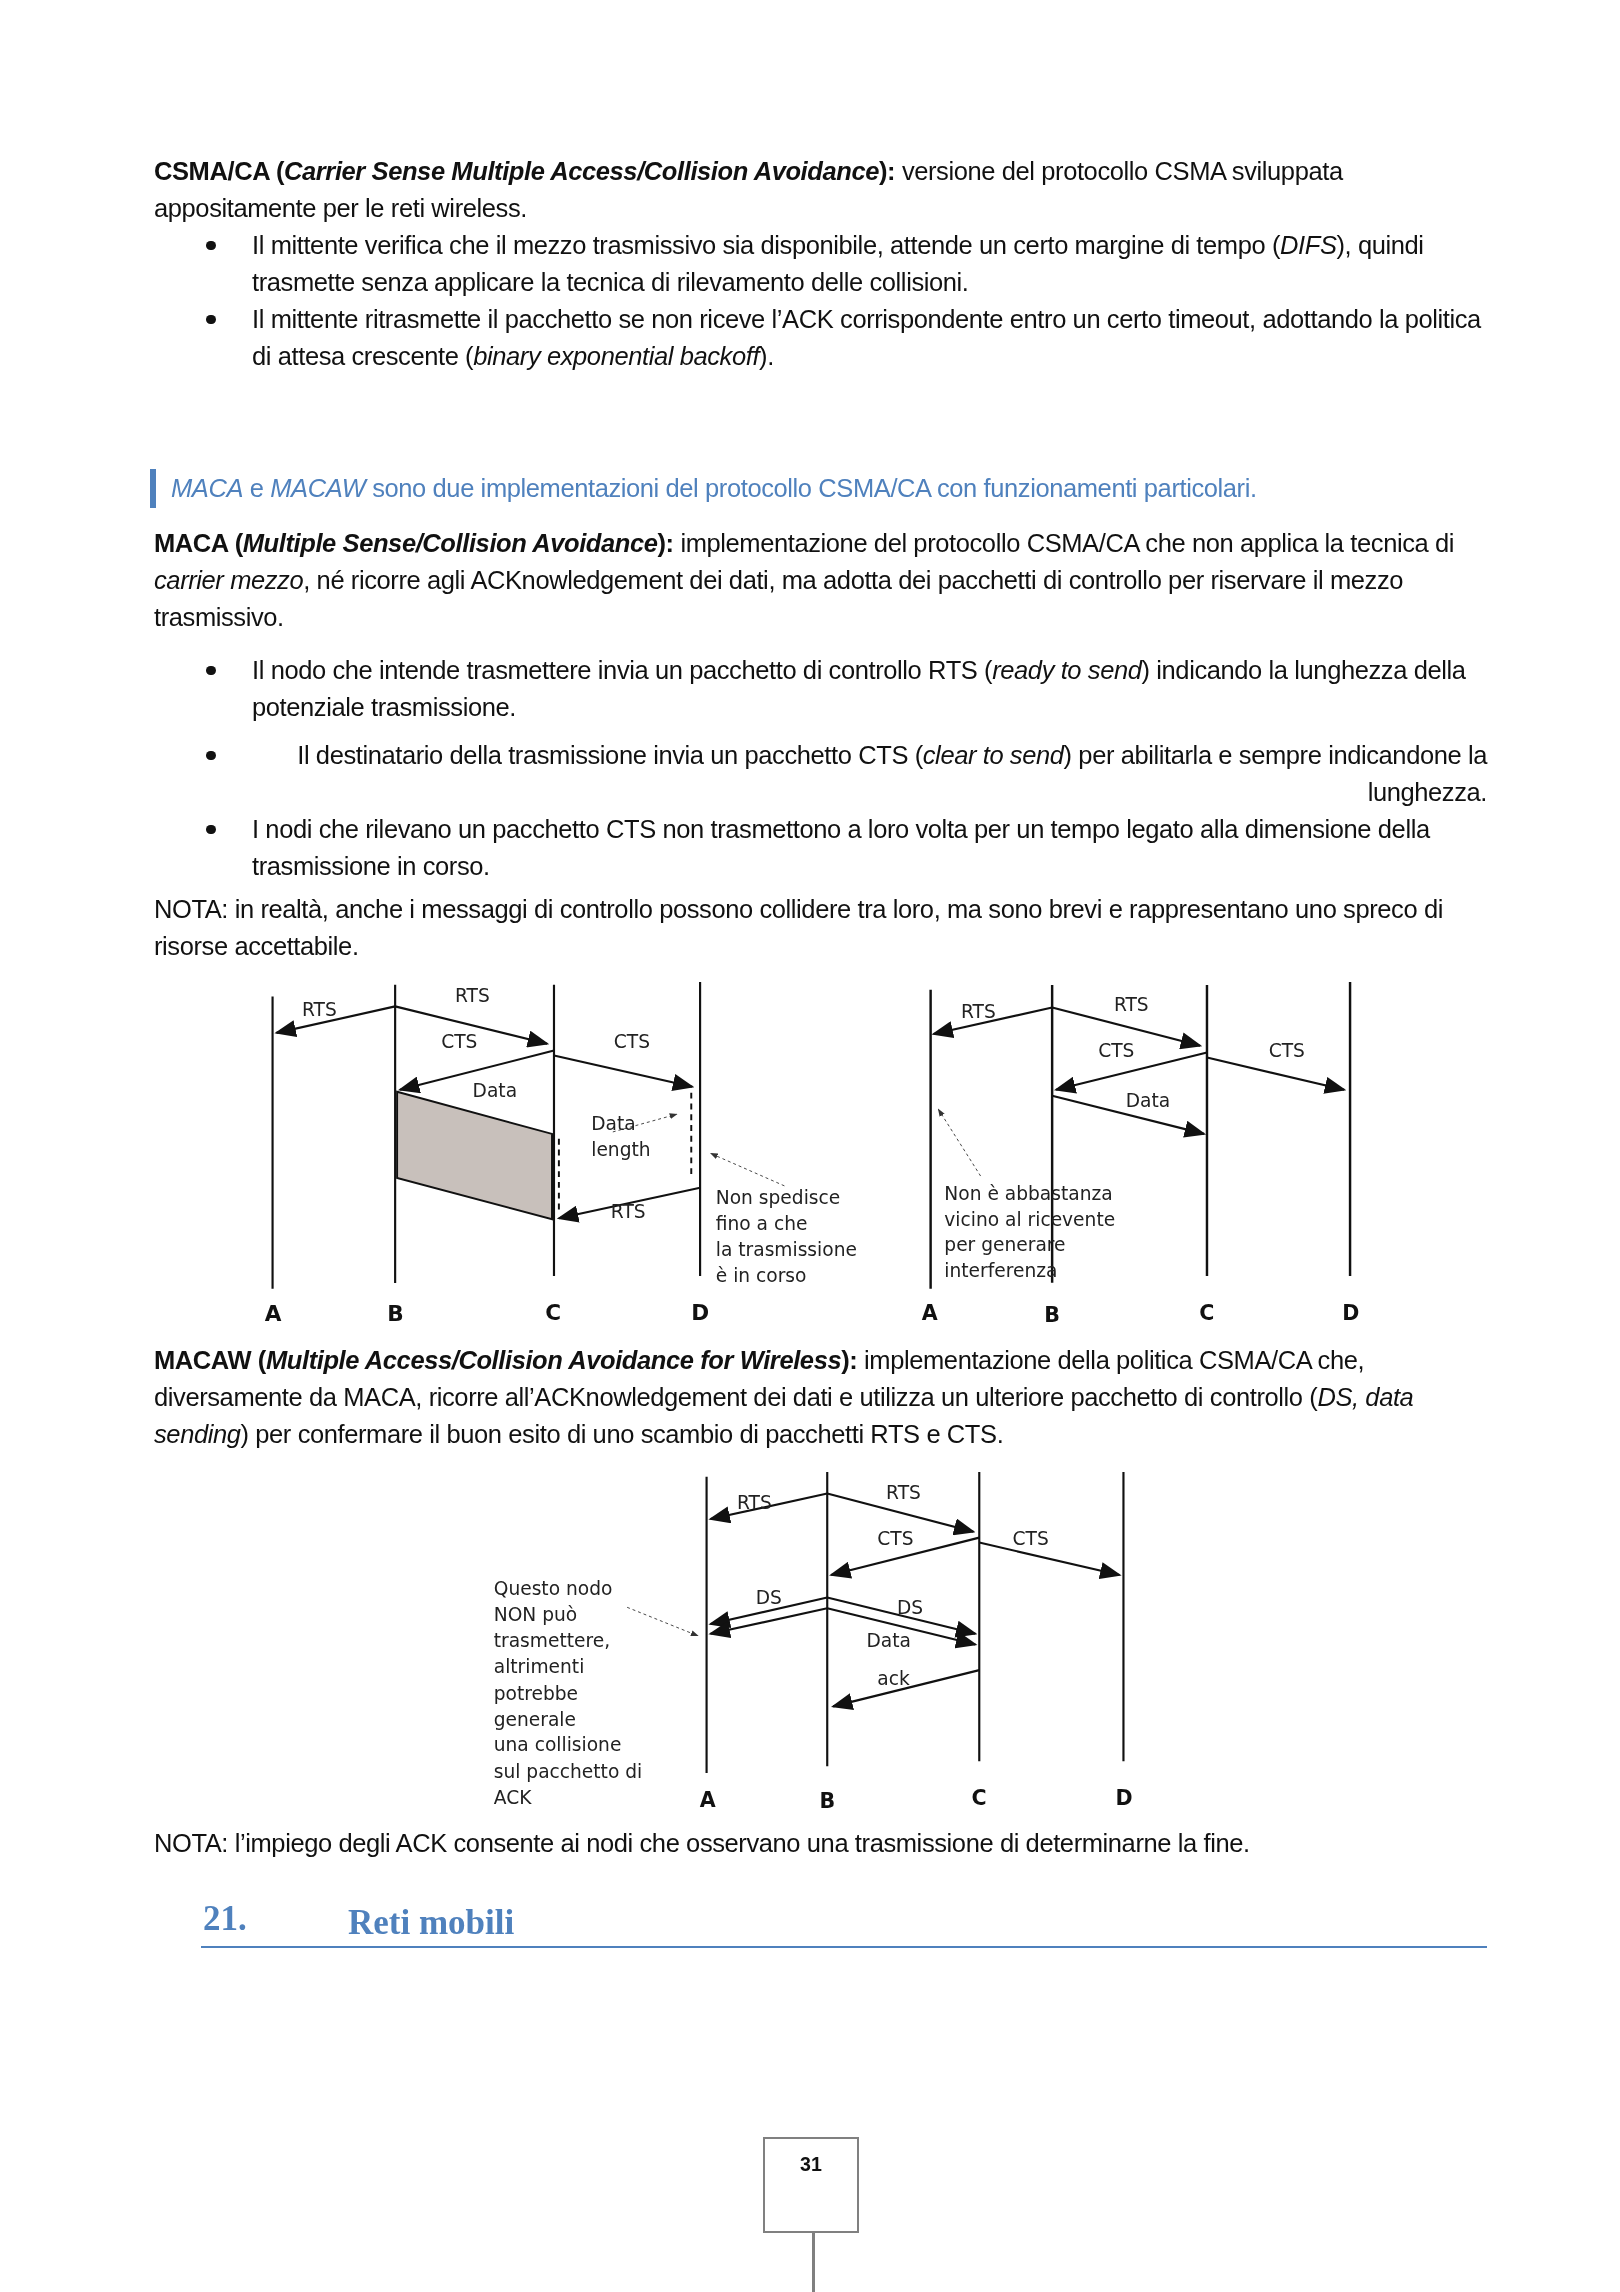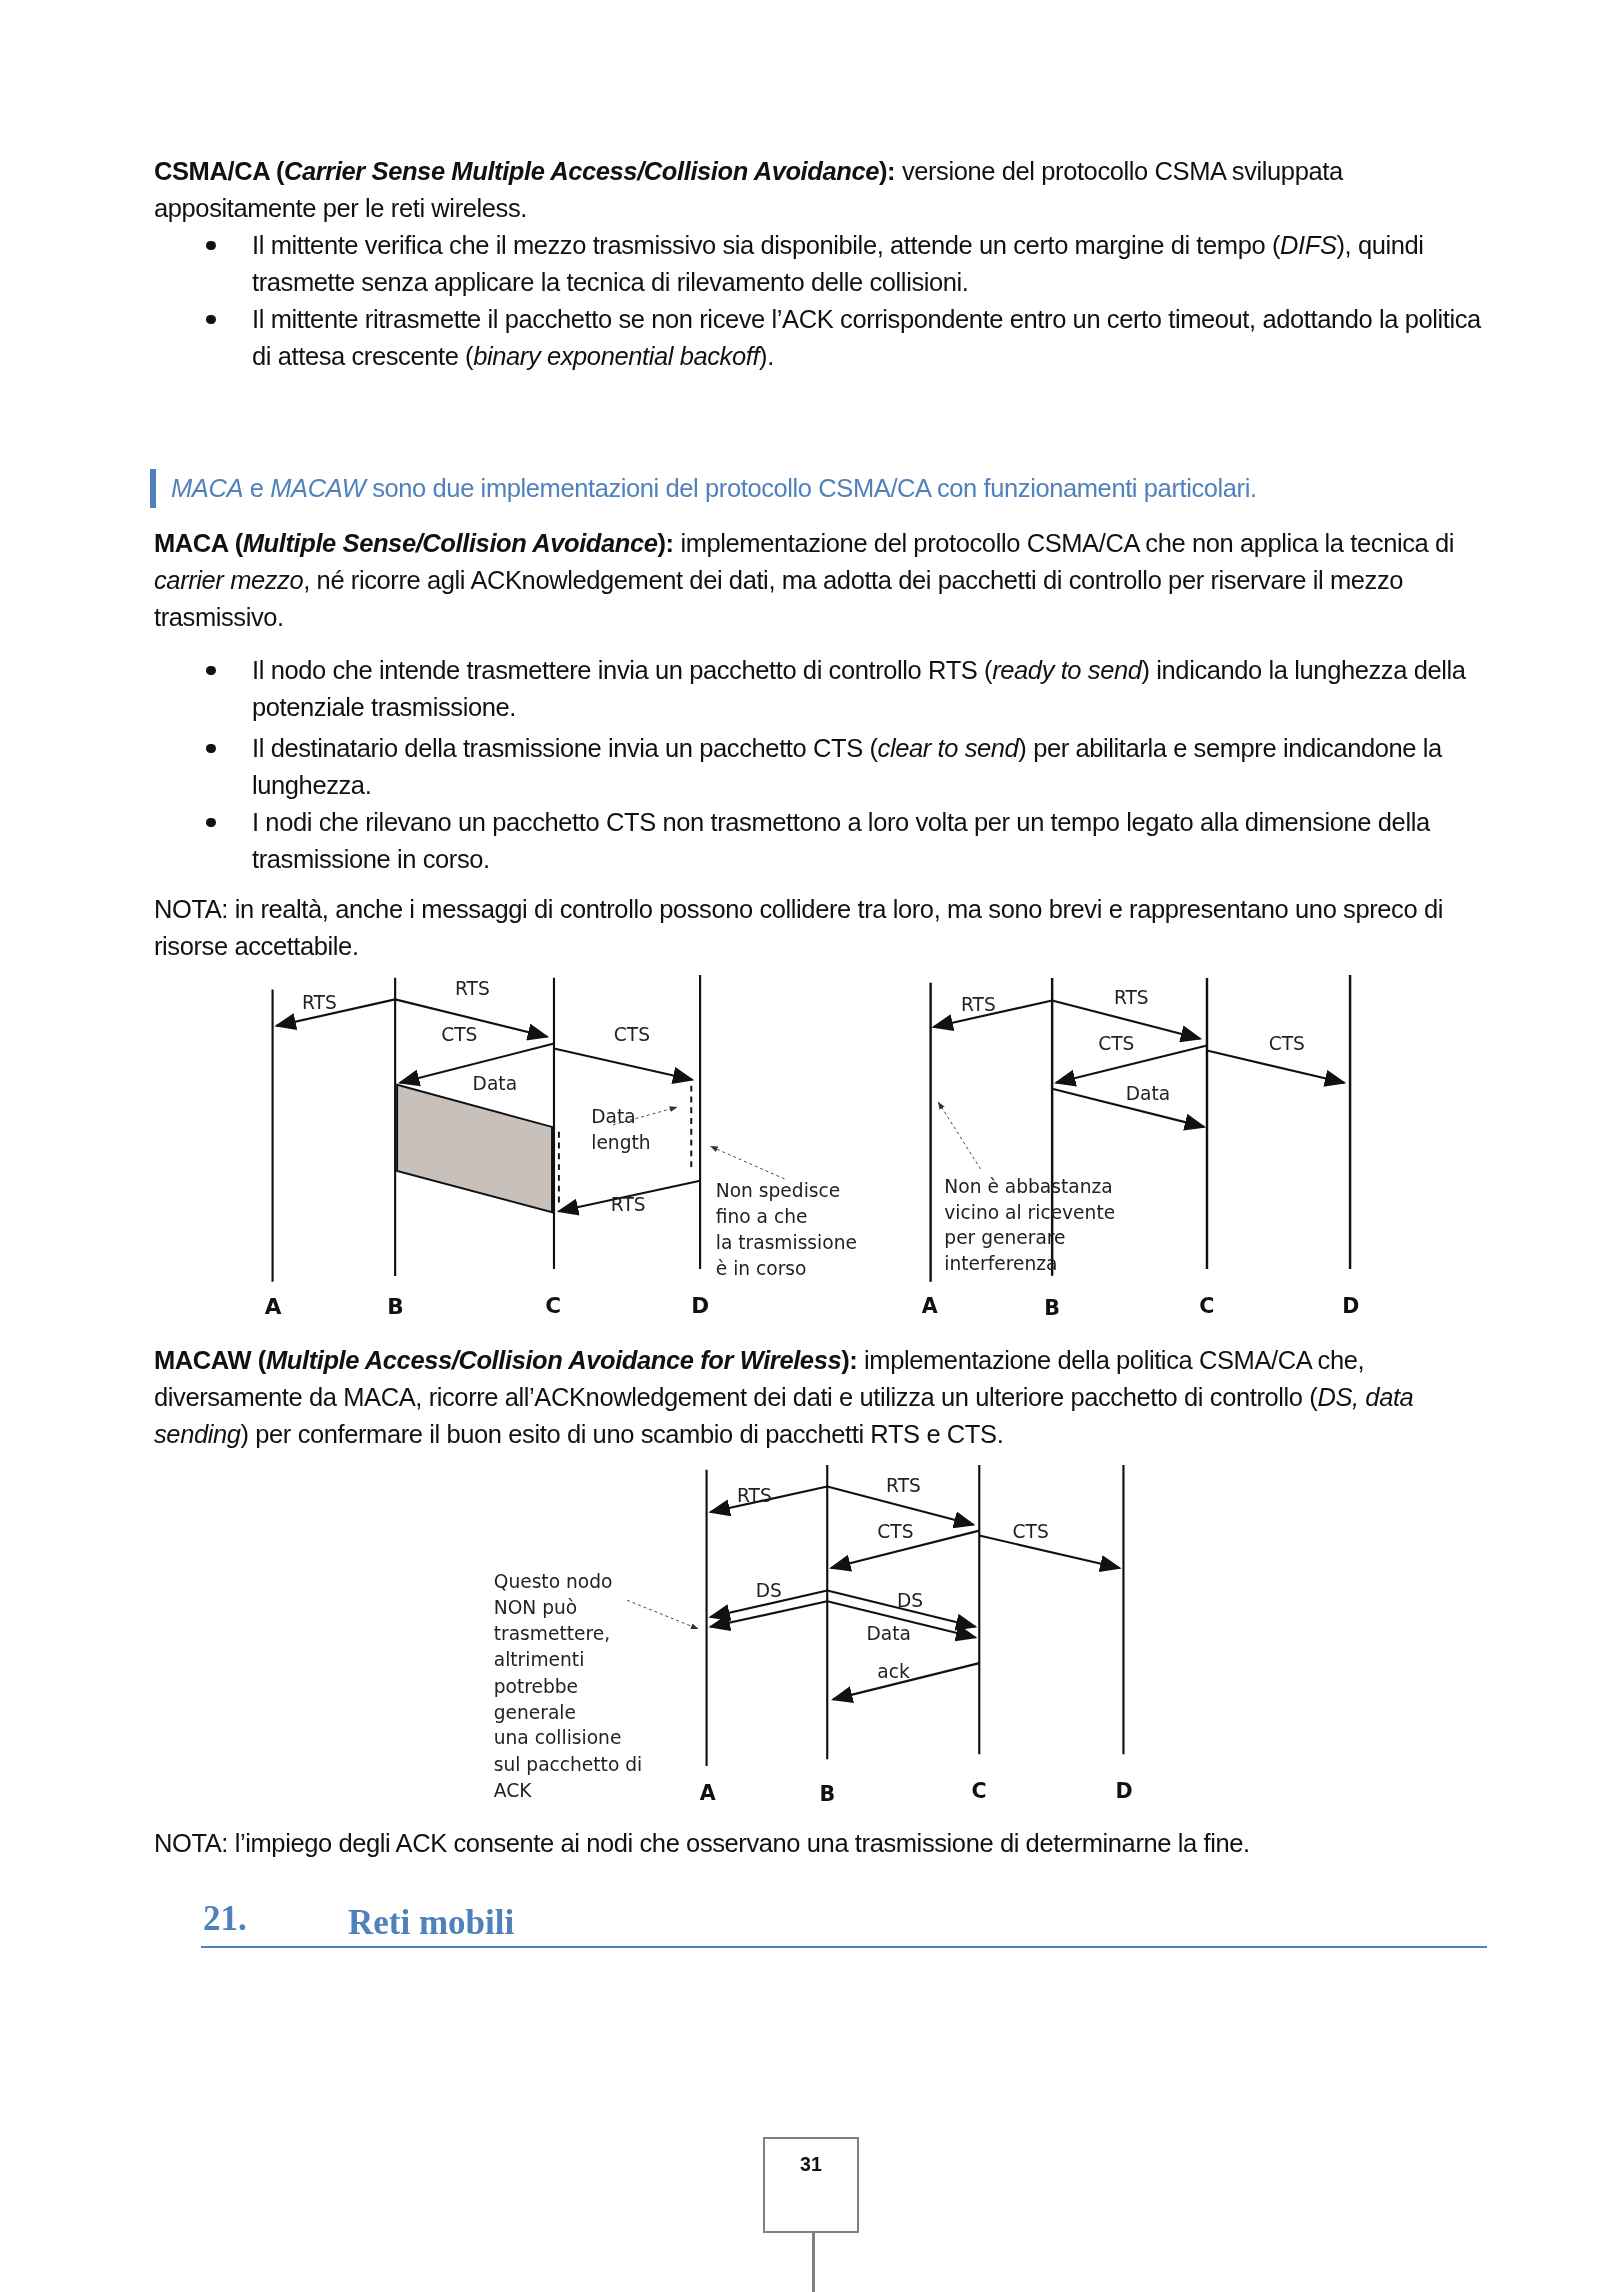--- a/index.html
+++ b/index.html
@@ -23,21 +23,21 @@
   .bullets li .dot {
     position: absolute; left: 52px; top: 13.7px; width: 9.8px; height: 9.8px;
     border-radius: 50%; background: #111;
   }
   .callout {
     position: absolute; left: 150px; top: 469px; height: 39px; width: 1353px;
     border-left: 6.9px solid #4f81bd; padding-left: 15px;
     color: #4f81bd; font-size: 25.5px; line-height: 39px; letter-spacing: -0.4px;
   }
   .callout i { font-style: italic; }
-  .diagram { position: absolute; }
+  .diagram { position: absolute; margin-top: 7px; }
   .diagram svg text { font-family: "DejaVu Sans", sans-serif; }
   .heading {
     position: absolute; left: 201px; top: 1899px; width: 1286px; height: 49px;
     border-bottom: 2.9px solid #4f81bd;
     color: #4f81bd; font-family: "Liberation Serif", serif; font-weight: bold;
     font-size: 35px;
   }
   .heading .num { position: absolute; left: 2px; top: 0; }
   .heading .title { position: absolute; left: 147px; top: 4px; }
   .pagenum-box {
@@ -69,21 +69,21 @@
   <div class="callout">
     <i>MACA</i><span> e </span><i>MACAW</i><span> sono due implementazioni del protocollo CSMA/CA con funzionamenti particolari.</span>
   </div>
 
   <p class="para" style="top:525px;">
     <b>MACA</b><b> (</b><b><i>Multiple Sense/Collision Avoidance</i></b><b>): </b><span>implementazione del protocollo CSMA/CA che non applica la tecnica di </span><i>carrier mezzo</i><span>, né ricorre agli ACKnowledgement dei dati, ma adotta dei pacchetti di controllo per riservare il mezzo trasmissivo.</span>
   </p>
 
   <ul class="bullets" style="top:652px;">
     <li><span class="dot"></span><span>Il nodo che intende trasmettere invia un pacchetto di controllo RTS (</span><i>ready to send</i><span>) indicando la lunghezza della potenziale trasmissione.</span></li>
-    <li style="margin-top:4px;"><span class="dot"></span><span>Il destinatario della trasmissione invia un pacchetto CTS (</span><i>clear to send</i><span>) per abilitarla e sempre indicandone la lunghezza.</span></li>
+    <li style="margin-top:11px;text-align:right;"><span class="dot"></span><span>Il destinatario della trasmissione invia un pacchetto CTS (</span><i>clear to send</i><span>) per abilitarla e sempre indicandone la lunghezza.</span></li>
     <li><span class="dot"></span><span>I nodi che rilevano un pacchetto CTS non trasmettono a loro volta per un tempo legato alla dimensione della trasmissione in corso.</span></li>
   </ul>
 
   <p class="para" style="top:891px;">NOTA: in realtà, anche i messaggi di controllo possono collidere tra loro, ma sono brevi e rappresentano uno spreco di risorse accettabile.</p>
 
   <div class="diagram" style="left:245px; top:970px; width:667px; height:353px;">
     <svg width="667" height="353" viewBox="0 0 680 360">
       <defs>
         <marker id="ah" markerWidth="10" markerHeight="8" refX="9" refY="4" orient="auto">
             <path d="M0,0 L10,4 L0,8 Z" fill="#111"></path>

